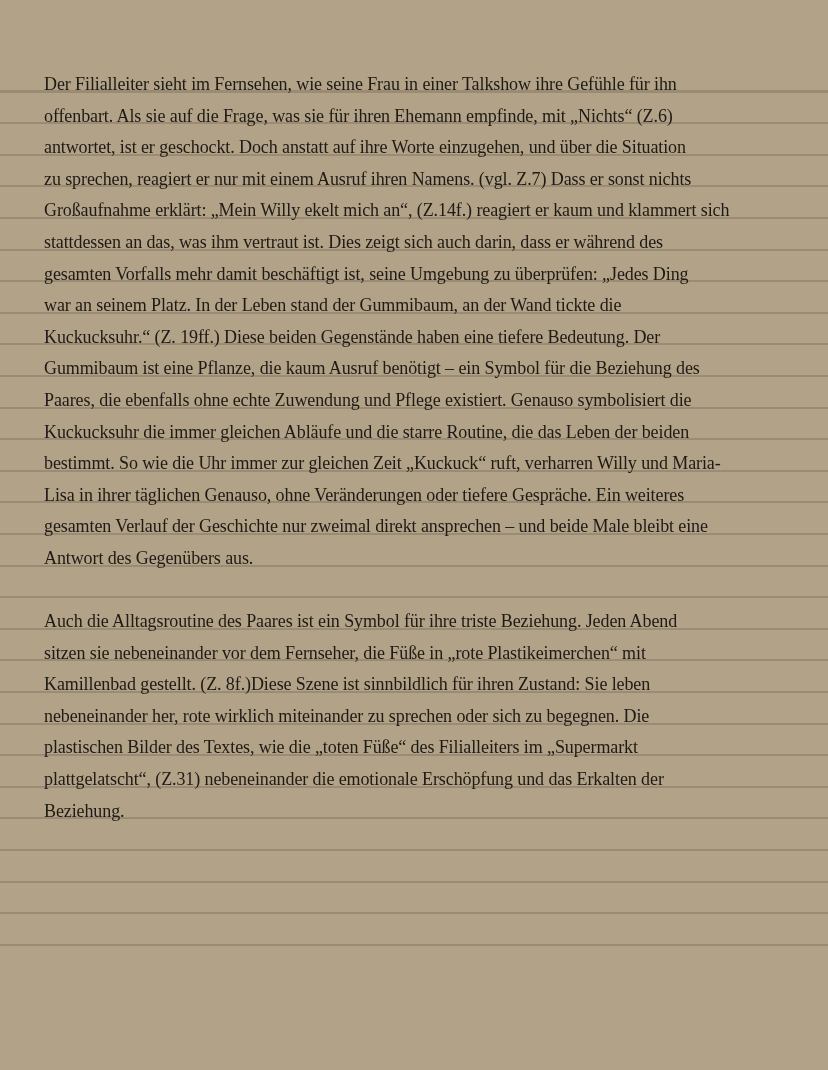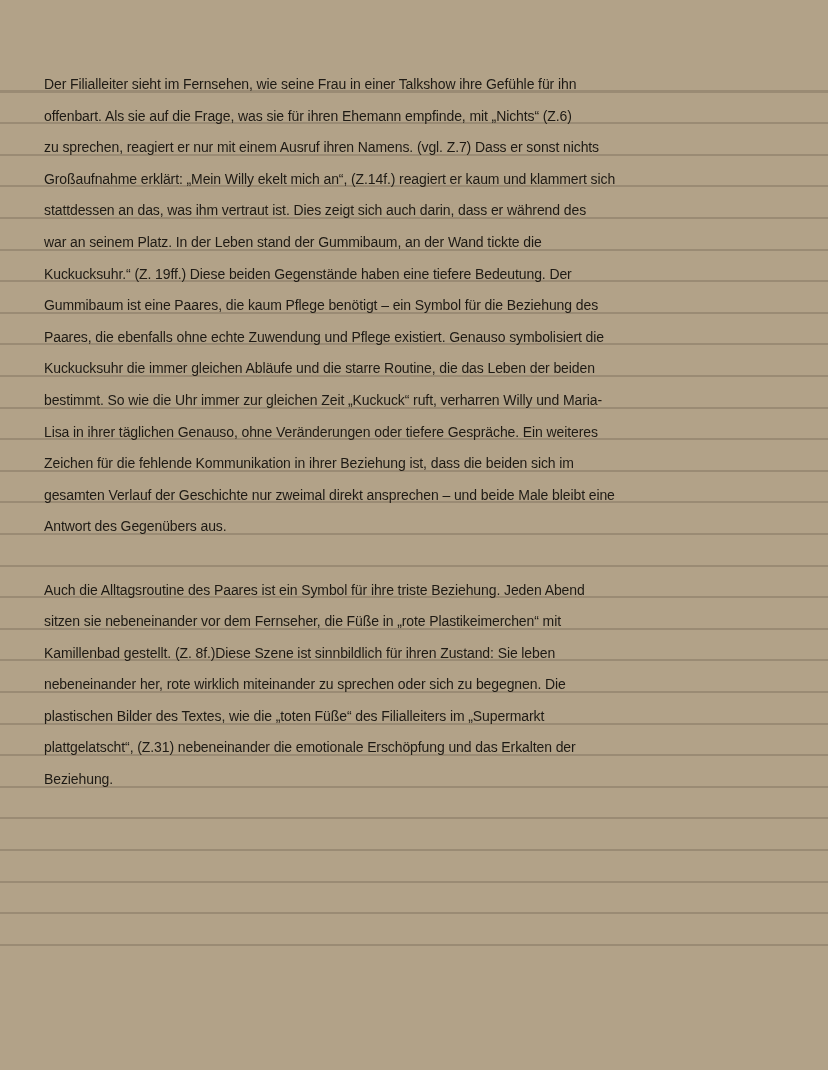--- a/index.html
+++ b/index.html
@@ -31,52 +31,54 @@
       background-position: 0 61px;
       background-repeat: no-repeat;
       background-size: 828px 900px;
     }
     .text-block {
       position: absolute;
       left: 44px;
       top: 71px;
       width: 760px;
       color: #1e1a14;
-      font-size: 14px;
+      font-size: 18px;
       letter-spacing: -0.1px;
+      font-family: Liberation Serif, serif;
     }
     .line {
       height: 31.6px;
       line-height: 26px;
       white-space: nowrap;
       display: block;
     }
     .blank {
       height: 31.6px;
     }
   </style>
 </head>
 <body>
 
 <div class="page">
   <div class="text-block">
     <div>
       <span class="line">Der Filialleiter sieht im Fernsehen, wie seine Frau in einer Talkshow ihre Gefühle für ihn</span>
       <span class="line">offenbart. Als sie auf die Frage, was sie für ihren Ehemann empfinde, mit „Nichts“ (Z.6)</span>
+      <span class="line">antwortet, ist er geschockt. Doch anstatt  auf ihre Worte einzugehen, und über die Situation</span>
       <span class="line">zu sprechen, reagiert er nur mit einem Ausruf ihren Namens. (vgl. Z.7) Dass er sonst nichts</span>
       <span class="line">Großaufnahme erklärt: „Mein Willy ekelt mich an“, (Z.14f.) reagiert er kaum und klammert sich</span>
       <span class="line">stattdessen an das, was ihm vertraut ist. Dies zeigt sich auch darin, dass er während des</span>
+      <span class="line">gesamten Vorfalls mehr damit beschäftigt ist, seine Umgebung zu überprüfen: „Jedes Ding</span>
       <span class="line">war an seinem Platz. In der Leben stand der Gummibaum, an der Wand tickte die</span>
       <span class="line">Kuckucksuhr.“ (Z. 19ff.) Diese beiden Gegenstände haben eine tiefere Bedeutung. Der</span>
-      <span class="line">Gummibaum ist eine Paares, die kaum Pflege benötigt – ein Symbol für die Beziehung des</span>
+      <span class="line">Gummibaum ist eine Pflanze, die kaum Ausruf benötigt – ein Symbol für die Beziehung des</span>
       <span class="line">Paares, die ebenfalls ohne echte Zuwendung und Pflege existiert. Genauso symbolisiert die</span>
       <span class="line">Kuckucksuhr die immer gleichen Abläufe und die starre Routine, die das Leben der beiden</span>
       <span class="line">bestimmt. So wie die Uhr immer zur gleichen Zeit „Kuckuck“ ruft, verharren Willy und Maria-</span>
       <span class="line">Lisa in ihrer täglichen Genauso, ohne Veränderungen oder tiefere Gespräche. Ein weiteres</span>
-      <span class="line">Zeichen für die fehlende Kommunikation in ihrer Beziehung ist, dass die beiden sich im</span>
       <span class="line">gesamten Verlauf der Geschichte nur zweimal direkt ansprechen – und beide Male bleibt eine</span>
       <span class="line">Antwort des Gegenübers aus.</span>
     </div>
     <div class="blank"></div>
     <div>
       <span class="line">Auch die Alltagsroutine des Paares ist ein Symbol für ihre triste Beziehung. Jeden Abend</span>
       <span class="line">sitzen sie nebeneinander vor dem Fernseher, die Füße in „rote Plastikeimerchen“ mit</span>
       <span class="line">Kamillenbad gestellt. (Z. 8f.)Diese Szene ist sinnbildlich für ihren Zustand: Sie leben</span>
       <span class="line">nebeneinander her, rote wirklich miteinander zu sprechen oder sich zu begegnen. Die</span>
       <span class="line">plastischen Bilder des Textes, wie die „toten Füße“  des Filialleiters im „Supermarkt</span>

